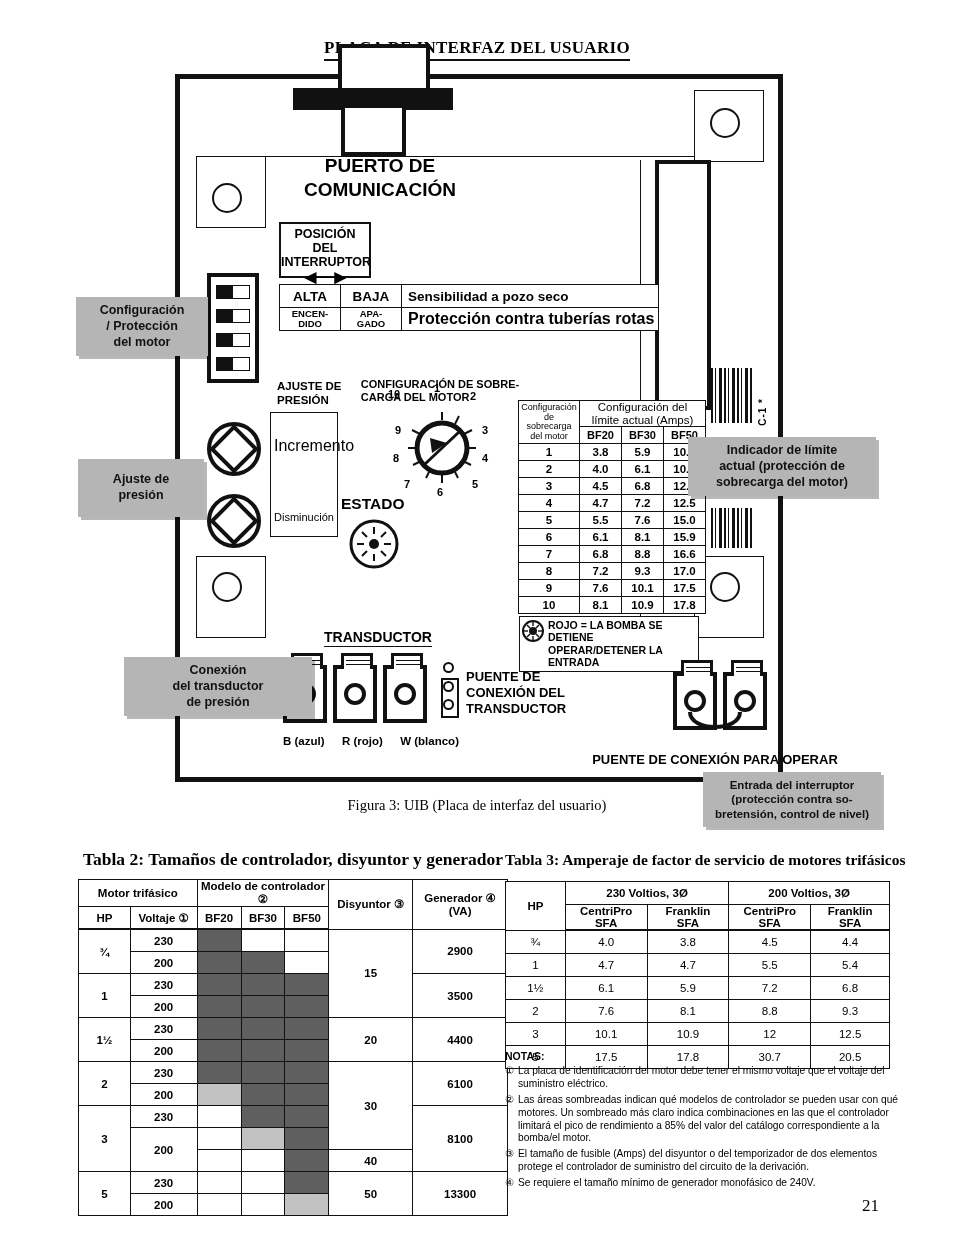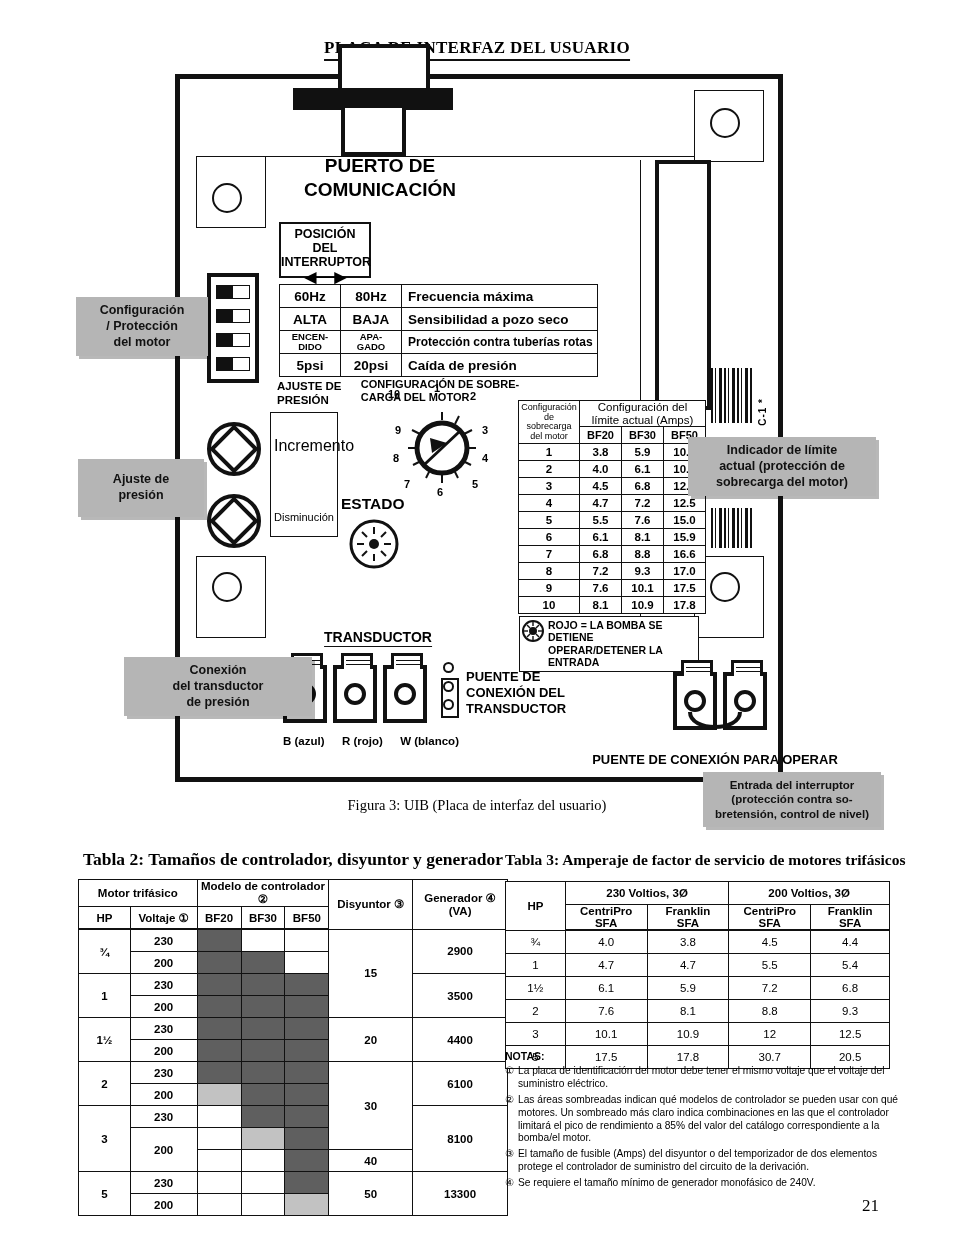--- a/index.html
+++ b/index.html
@@ -47,21 +47,21 @@
   .dip-sw u{display:block;width:50%;height:100%;background:#fff;}
 
   
   #switch-head{left:279px;top:222px;width:92px;height:56px;border:2.5px solid #111;box-sizing:border-box;background:#fff;
                font-size:12.5px;font-weight:bold;line-height:1.12;text-align:center;padding-top:3px;}
   #switch-arrow{margin-top:1px;font-size:15px;line-height:.9;letter-spacing:-1px;}
   #switch-table{left:279px;top:284px;border-collapse:collapse;background:#fff;}
   #switch-table td{border:1.5px solid #111;height:22px;padding:0 4px;font-size:13.5px;font-weight:bold;text-align:center;}
   #switch-table td.desc{text-align:left;padding-left:6px;font-weight:bold;}
   #switch-table td.small{font-size:9.5px;line-height:1.02;}
-  #switch-table td.desc-small{font-size:12px;}
+  #switch-table td.desc-small{font-size:16px;}
   .sw-col{width:52px;}
 
   
   #ajuste-presion-lbl{left:277px;top:380px;font-size:11.5px;font-weight:bold;line-height:1.18;}
   #sobrecarga-lbl{left:440px;top:378px;transform:translateX(-50%);font-size:11px;font-weight:bold;line-height:1.18;text-align:left;white-space:nowrap;}
   #press-box{left:270px;top:412px;width:68px;height:125px;border:1.5px solid #111;box-sizing:border-box;background:#fff;position:absolute;}
   #press-inc{left:274px;top:437px;font-size:16px;}
   #press-dec{left:274px;top:511px;font-size:11px;}
 
   
@@ -195,45 +195,35 @@
 </div>
 
 <div class="abs" id="switch-head">
   <div>POSICIÓN DEL</div>
   <div>INTERRUPTOR</div>
   <div id="switch-arrow">◀──▶</div>
 </div>
 
 <table class="abs" id="switch-table">
   <tbody>
-      <tr>
-    <td class="sw-col">60Hz</td>
-    <td class="sw-col">80Hz</td>
-    <td class="desc">Frecuencia máxima</td>
-  </tr>
   <tr>
     <td class="sw-col">ALTA</td>
     <td class="sw-col">BAJA</td>
     <td class="desc">Sensibilidad a pozo seco</td>
   </tr>
   <tr>
     <td class="sw-col small">
       <div>ENCEN-</div>
       <div>DIDO</div>
     </td>
     <td class="sw-col small">
       <div>APA-</div>
       <div>GADO</div>
     </td>
     <td class="desc desc-small">Protección contra tuberías rotas</td>
-  </tr>
-  <tr>
-    <td class="sw-col">5psi</td>
-    <td class="sw-col">20psi</td>
-    <td class="desc">Caída de presión</td>
   </tr>
 </tbody>
   </table>
 
 <div class="abs" id="ajuste-presion-lbl">
   <div>AJUSTE DE</div>
   <div>PRESIÓN</div>
 </div>
 <div class="abs" id="sobrecarga-lbl">
   <div>CONFIGURACIÓN DE SOBRE-</div>

